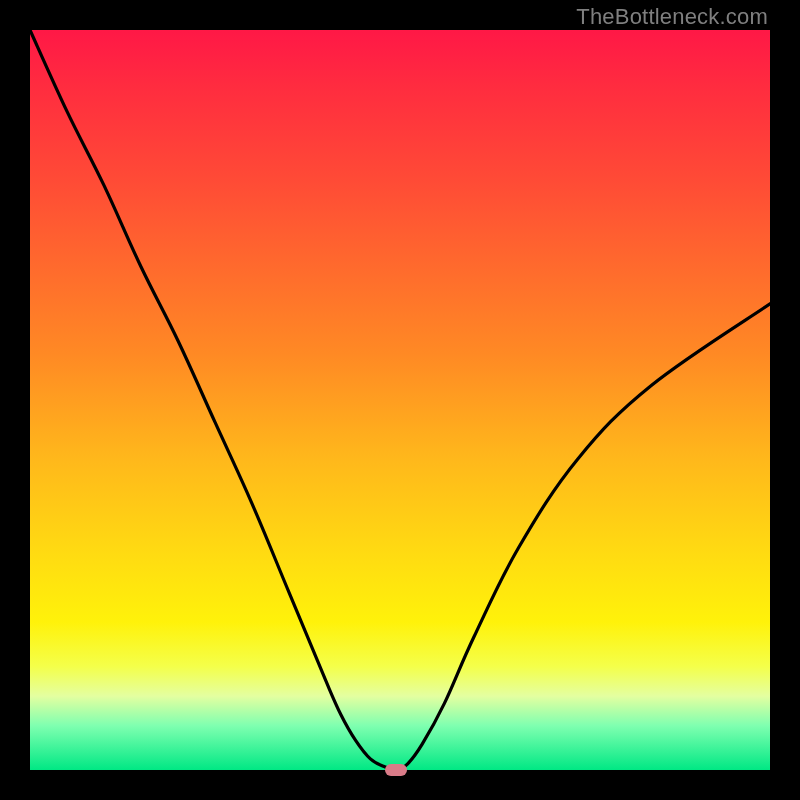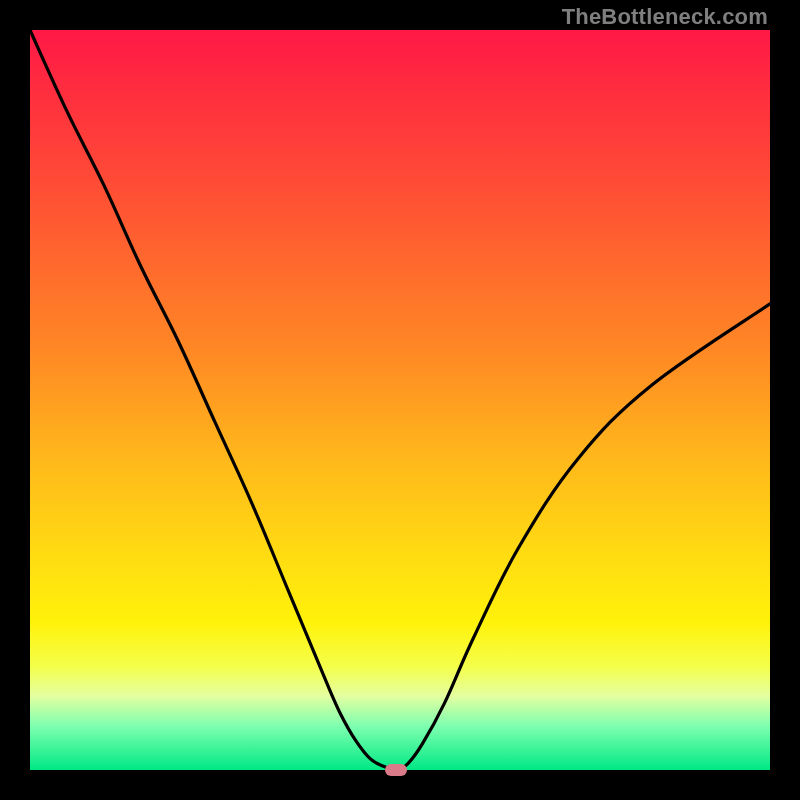--- a/index.html
+++ b/index.html
@@ -38,21 +38,21 @@
       #e4ffa0 90%,
       #7fffb0 94%,
       #00e884 100%
     );
   }
   .watermark {
     position: absolute;
     top: 4px;
     right: 32px;
     font-size: 22px;
-    font-weight: 700;
+    font-weight: 400;
     color: #7f7f7f;
     letter-spacing: 0.2px;
     user-select: none;
   }
   svg.curve {
     position: absolute;
     left: 0;
     top: 0;
     width: 740px;
     height: 740px;

